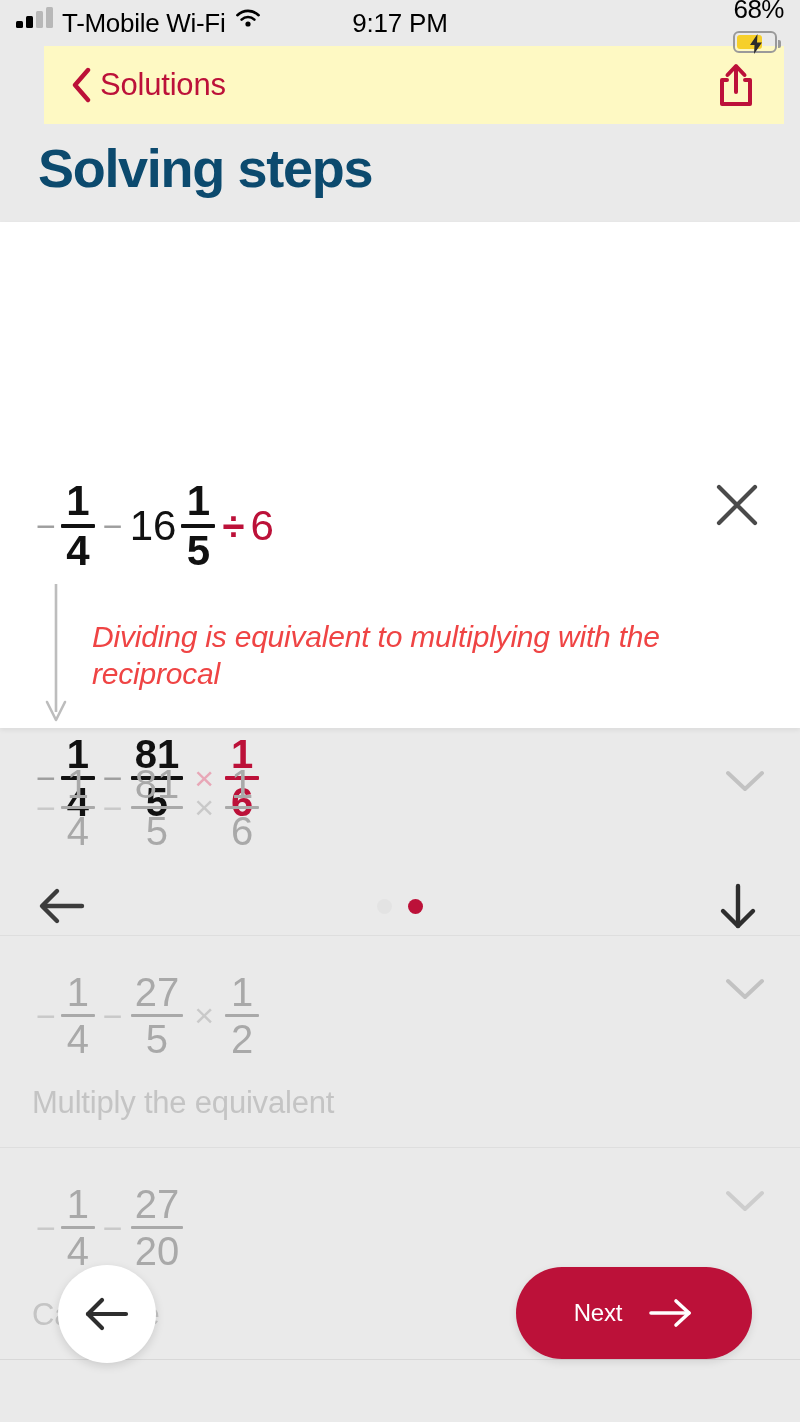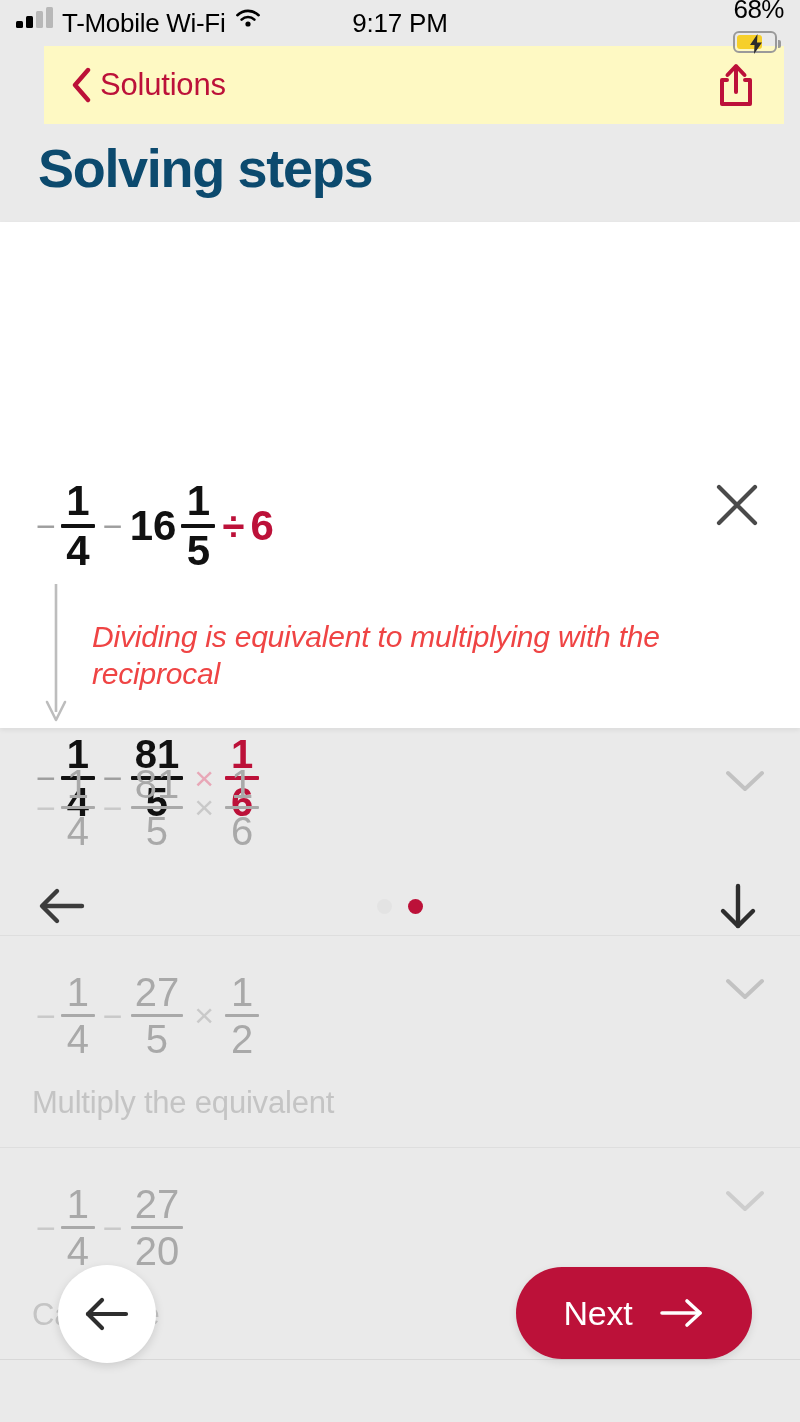--- a/index.html
+++ b/index.html
@@ -89,21 +89,21 @@
   }
 
   
   .expr { display: flex; align-items: center; font-weight: 400; }
   .expr .op {
     font-size: 38px; line-height: 1;
     padding: 0 4px;
   }
   .expr .op.minus-lead { font-size: 34px; color: #9e9e9e; padding-right: 2px; }
   .expr .op.minus-mid  { font-size: 34px; color: #9e9e9e; padding: 0 5px; }
-  .expr .whole { font-size: 40px; font-weight: 700; padding: 0 2px; }
+  .expr .whole { font-size: 40px; font-weight: 400; padding: 0 2px; }
   .frac {
     display: inline-flex; flex-direction: column; align-items: center;
     line-height: 1; padding: 0 3px;
   }
   .frac .num, .frac .den { font-size: 40px; font-weight: 700; padding: 2px 4px; }
   .frac .bar { height: 4px; width: 100%; min-width: 34px; background: currentColor; border-radius: 1px; }
   .expr .times { font-size: 34px; padding: 0 8px; }
   .expr .divide { font-size: 40px; font-weight: 700; padding: 0 4px; }
 
   .hl { color: #bc1139; }
@@ -201,21 +201,21 @@
   }
   .fab-back svg { width: 50px; height: 50px; }
   .next-btn {
     position: absolute; right: 48px; top: 1267px;
     width: 236px; height: 92px; border-radius: 46px;
     background: #bc1139;
     display: flex; align-items: center; justify-content: center; gap: 26px;
     cursor: pointer; border: none;
     box-shadow: 0 3px 9px rgba(0,0,0,0.10);
   }
-  .next-label { font-size: 34px; color: #fff; letter-spacing: -0.2px; }
+  .next-label { font-size: 24px; color: #fff; letter-spacing: -0.2px; }
   .next-btn svg { width: 46px; height: 34px; }
 </style>
 </head>
 <body>
 
 <div id="screen">
 
   <div class="statusbar">
     <div class="sb-left">
       <span class="signal">

